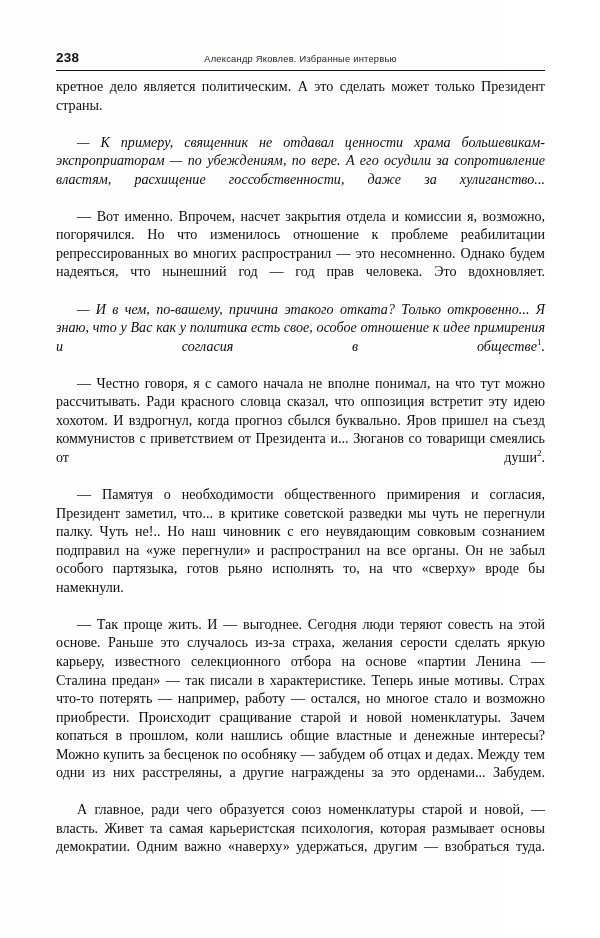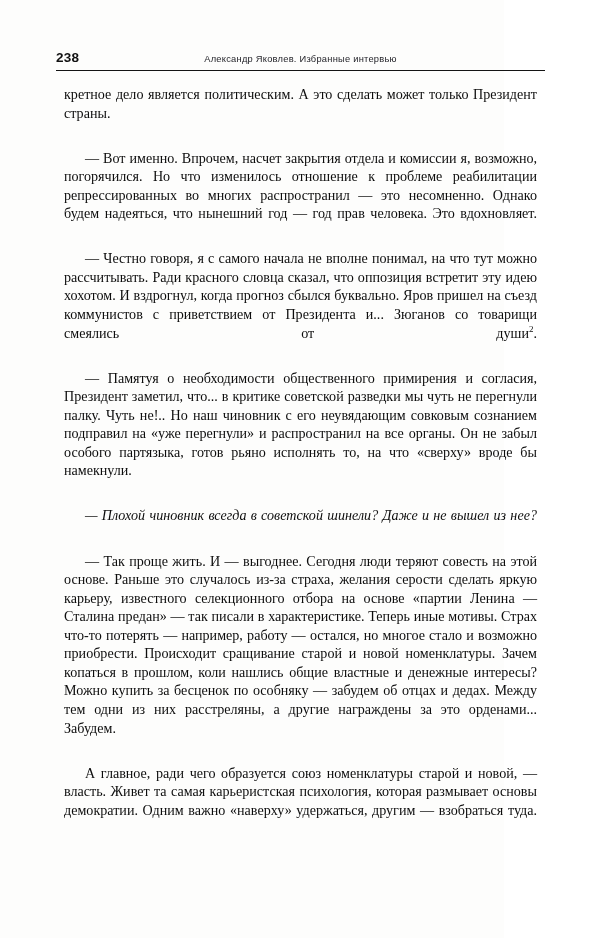--- a/index.html
+++ b/index.html
@@ -64,21 +64,21 @@
     background: #141414;
   }
   
   .textblock {
     position: absolute;
     left: 56px;
     top: 77px;
     width: 489px;
   }
   p {
-    margin: 8px;
+    margin: 0;
     text-align: justify;
     text-justify: inter-word;
     font-size: 14.1px;
     line-height: 18.55px;
     hyphens: manual;
     word-spacing: 0.1px;
   }
   p.roman  { font-style: normal; }
   p.italic { font-style: italic; letter-spacing: 0.02px; }
   p.indent { text-indent: 21px; }
@@ -102,22 +102,23 @@
 <div class="page">
 
   <div class="header">
     <span class="folio">238</span>
     <span class="running-title">Александр Яковлев. Избранные интервью</span>
   </div>
   <div class="header-rule"></div>
 
   <div class="textblock">
     <p class="roman noindent">кретное дело является политическим. А это сделать может только Президент страны.</p>
+    <p class="italic indent">— К примеру, священник не отдавал ценности храма большевикам-экспроприаторам — по убеждениям, по вере. А его осудили за сопротивление властям, расхищение госсобственности, даже за хулиганство...</p>
     <p class="roman indent">— Вот именно. Впрочем, насчет закрытия отдела и комиссии я, возможно, погорячился. Но что изменилось отношение к проблеме реабилитации репрессированных во многих распространил — это несомненно. Однако будем надеяться, что нынешний год — год прав человека. Это вдохновляет.</p>
+    <p class="italic indent"><span>— И в чем, по-вашему, причина этакого отката? Только откровенно... Я знаю, что у Вас как у политика есть свое, особое отношение к идее примирения и согласия в обществе</span><sup>1</sup><span>.</span></p>
     <p class="roman indent"><span>— Честно говоря, я с самого начала не вполне понимал, на что тут можно рассчитывать. Ради красного словца сказал, что оппозиция встретит эту идею хохотом. И вздрогнул, когда прогноз сбылся буквально. Яров пришел на съезд коммунистов с приветствием от Президента и... Зюганов со товарищи смеялись от души</span><sup>2</sup><span>.</span></p>
     <p class="roman indent">— Памятуя о необходимости общественного примирения и согласия, Президент заметил, что... в критике советской разведки мы чуть не перегнули палку. Чуть не!.. Но наш чиновник с его неувядающим совковым сознанием подправил на «уже перегнули» и распространил на все органы. Он не забыл особого партязыка, готов рьяно исполнять то, на что «сверху» вроде бы намекнули.</p>
-    <p class="italic indent">— Плохой чиновник всегда в советской шинели? Даже и не вышел из нее?</p>
     <p class="roman indent">— Так проще жить. И — выгоднее. Сегодня люди теряют совесть на этой основе. Раньше это случалось из-за страха, желания серости сделать яркую карьеру, известного селекционного отбора на основе «партии Ленина — Сталина предан» — так писали в характеристике. Теперь иные мотивы. Страх что-то потерять — например, работу — остался, но многое стало и возможно приобрести. Происходит сращивание старой и новой номенклатуры. Зачем копаться в прошлом, коли нашлись общие властные и денежные интересы? Можно купить за бесценок по особняку — забудем об отцах и дедах. Между тем одни из них расстреляны, а другие награждены за это орденами... Забудем.</p>
     <p class="roman indent">А главное, ради чего образуется союз номенклатуры старой и новой, — власть. Живет та самая карьеристская психология, которая размывает основы демократии. Одним важно «наверху» удержаться, другим — взобраться туда.</p>
 
   </div>
 
 </div>
 
 </body></html>

